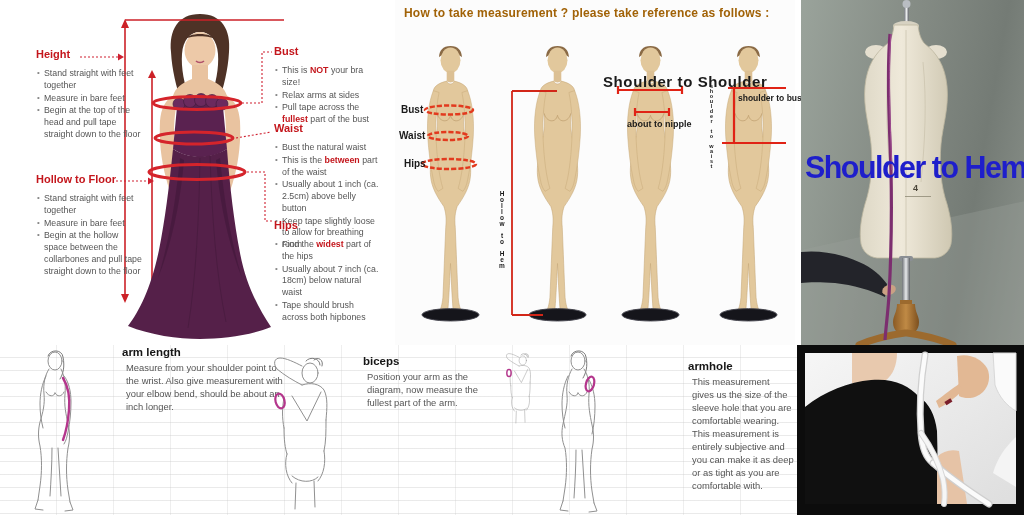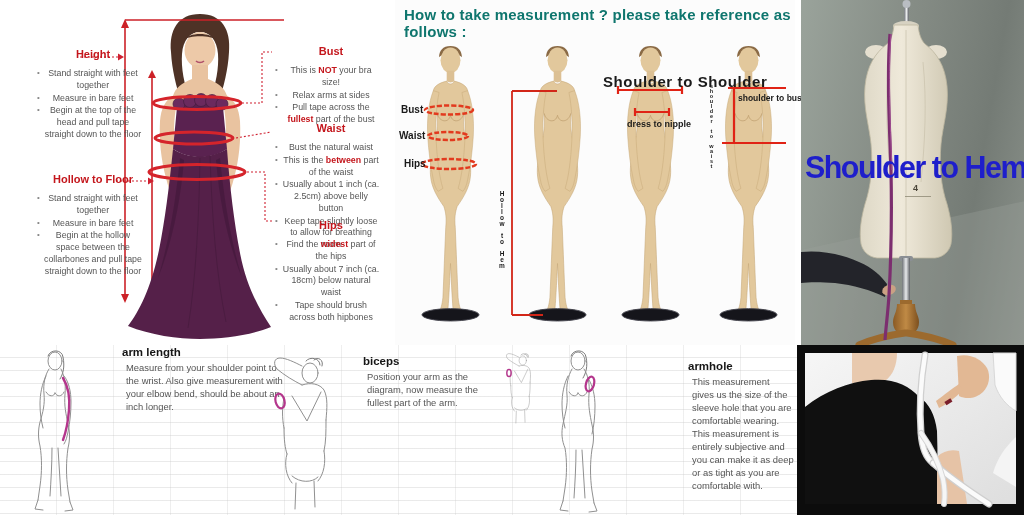--- a/index.html
+++ b/index.html
@@ -1,29 +1,29 @@
 <!DOCTYPE html>
 <html><head>
 <meta charset="utf-8">
 <style>
   html,body{margin:0;padding:0;background:#fff;}
   .page{position:relative;width:1024px;height:515px;overflow:hidden;background:#fff;
         font-family:"Liberation Sans",sans-serif;}
   section{position:absolute;}
   
   .panelA{left:0;top:0;width:395px;height:345px;background:#fff;border-right:1px solid #efefef;}
-  .blk{position:absolute;text-align:center;}
+  .blk{position:absolute;}
   .blk h3{margin:0 0 3px 8px;font-size:11px;font-weight:bold;color:#c4161c;}
   .blk ul{margin:8px;padding:0;list-style:none;font-size:8.8px;color:#555;line-height:1.34;}
   .blk li{position:relative;padding-left:8px;margin-bottom:1px;}
   .blk li:before{content:"•";position:absolute;left:1px;top:0;color:#888;font-size:8px;}
   .em{color:#c4161c;font-weight:bold;}
   
   .panelB{left:395px;top:0;width:400px;height:345px;background:#fcfcfc;}
-  .hdrB{position:absolute;left:9px;top:6px;font-size:15px;font-weight:bold;color:#0f766e;letter-spacing:.2px;}
+  .hdrB{position:absolute;left:9px;top:6px;font-size:12px;font-weight:bold;color:#a16207;letter-spacing:.2px;}
   .mlabel{position:absolute;font-weight:bold;color:#1a1a1a;white-space:nowrap;}
   .vtext{writing-mode:vertical-rl;text-orientation:upright;letter-spacing:-1px;line-height:1;}
   
   .panelC{left:795px;top:0;width:229px;height:345px;
           background:linear-gradient(100deg,#9aa39b 0%,#868d86 38%,#747b75 72%,#8d948d 100%);margin-left:6px;}
   .captionC{position:absolute;left:0;right:0;top:150px;text-align:center;font-weight:bold;
             font-size:31px;color:#1e1ecb;letter-spacing:-1.5px;transform:scaleX(.98);}
   .sizeC{position:absolute;left:112px;top:183px;font-size:9px;font-weight:bold;color:#4a4538;}
   .logoC{position:absolute;left:104px;top:196px;width:26px;height:1px;background:#8f8975;opacity:.8;}
   
@@ -167,21 +167,21 @@
         <path d="M240,112 H274 M240,108 V116 M274,108 V116" stroke="#e02315" stroke-width="2.2"></path>
         <path d="M333,88 H391 M339,88 V143 M327,143 H391" stroke="#e02315" stroke-width="2.2"></path>
       </g>
     </svg>
 
     <div class="mlabel" style="left:6px;top:104px;font-size:10px">Bust</div>
     <div class="mlabel" style="left:4px;top:130px;font-size:10px">Waist</div>
     <div class="mlabel" style="left:9px;top:158px;font-size:10px">Hips</div>
     <div class="mlabel vtext" style="left:103px;top:190px;font-size:6.5px;height:86px">Hollow to Hem</div>
     <div class="mlabel" style="left:208px;top:73px;font-size:15px;letter-spacing:.6px">Shoulder to Shoulder</div>
-    <div class="mlabel" style="left:232px;top:119px;font-size:9px">dress to nipple</div>
+    <div class="mlabel" style="left:232px;top:119px;font-size:9px">about to nipple</div>
     <div class="mlabel" style="left:343px;top:93px;font-size:8.5px">shoulder to bust</div>
     <div class="mlabel vtext" style="left:313px;top:83px;font-size:5.5px;height:95px">shoulder to waist</div>
   </section>
 
   <section class="panelC">
     <svg style="left:0;top:0" width="229" height="345" viewBox="0 0 229 345">
       <defs>
         <linearGradient id="cream" x1="0" y1="0" x2="1" y2="0">
           <stop offset="0" stop-color="#ded8c6"></stop>
             <stop offset=".45" stop-color="#efe9da"></stop>

